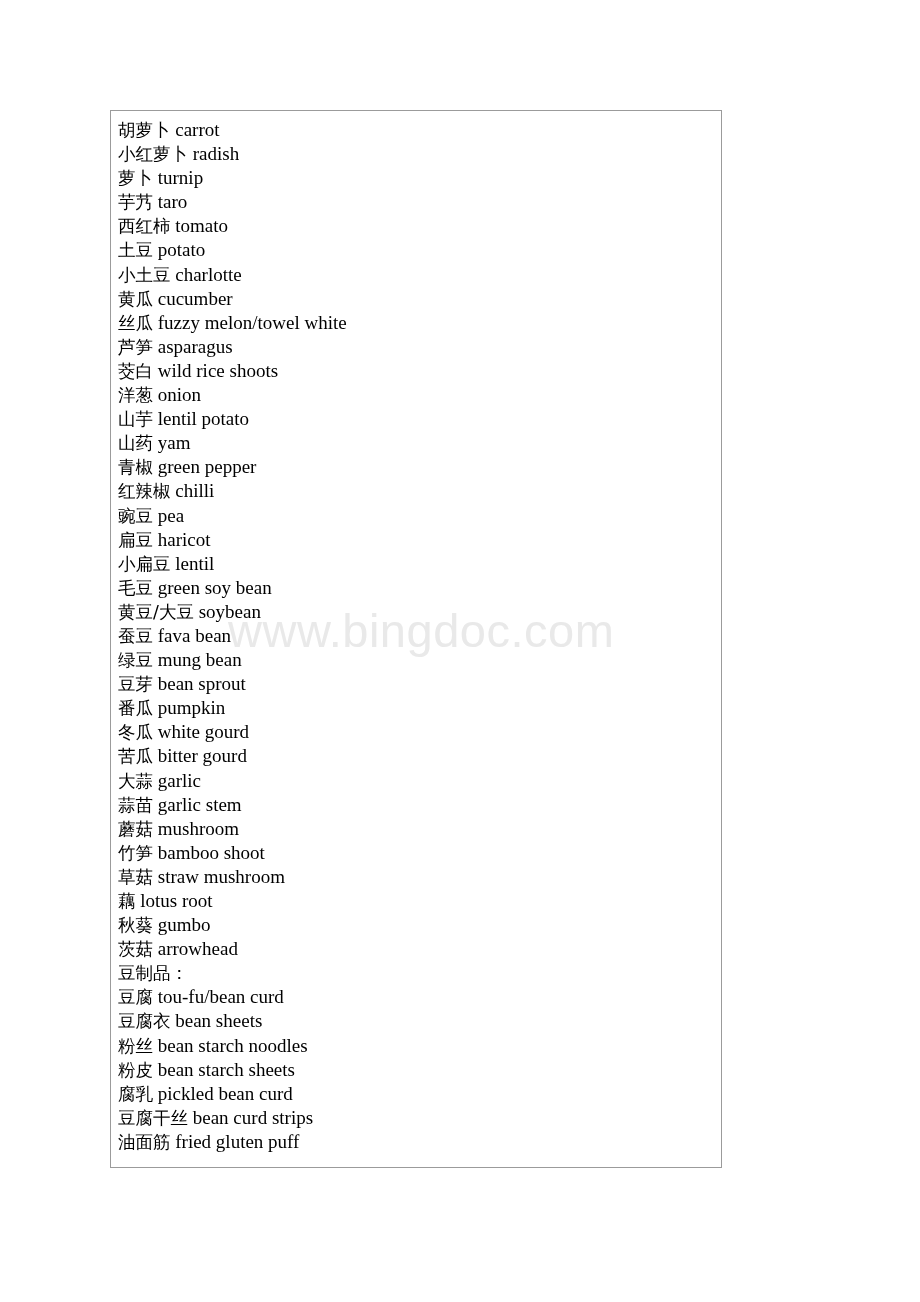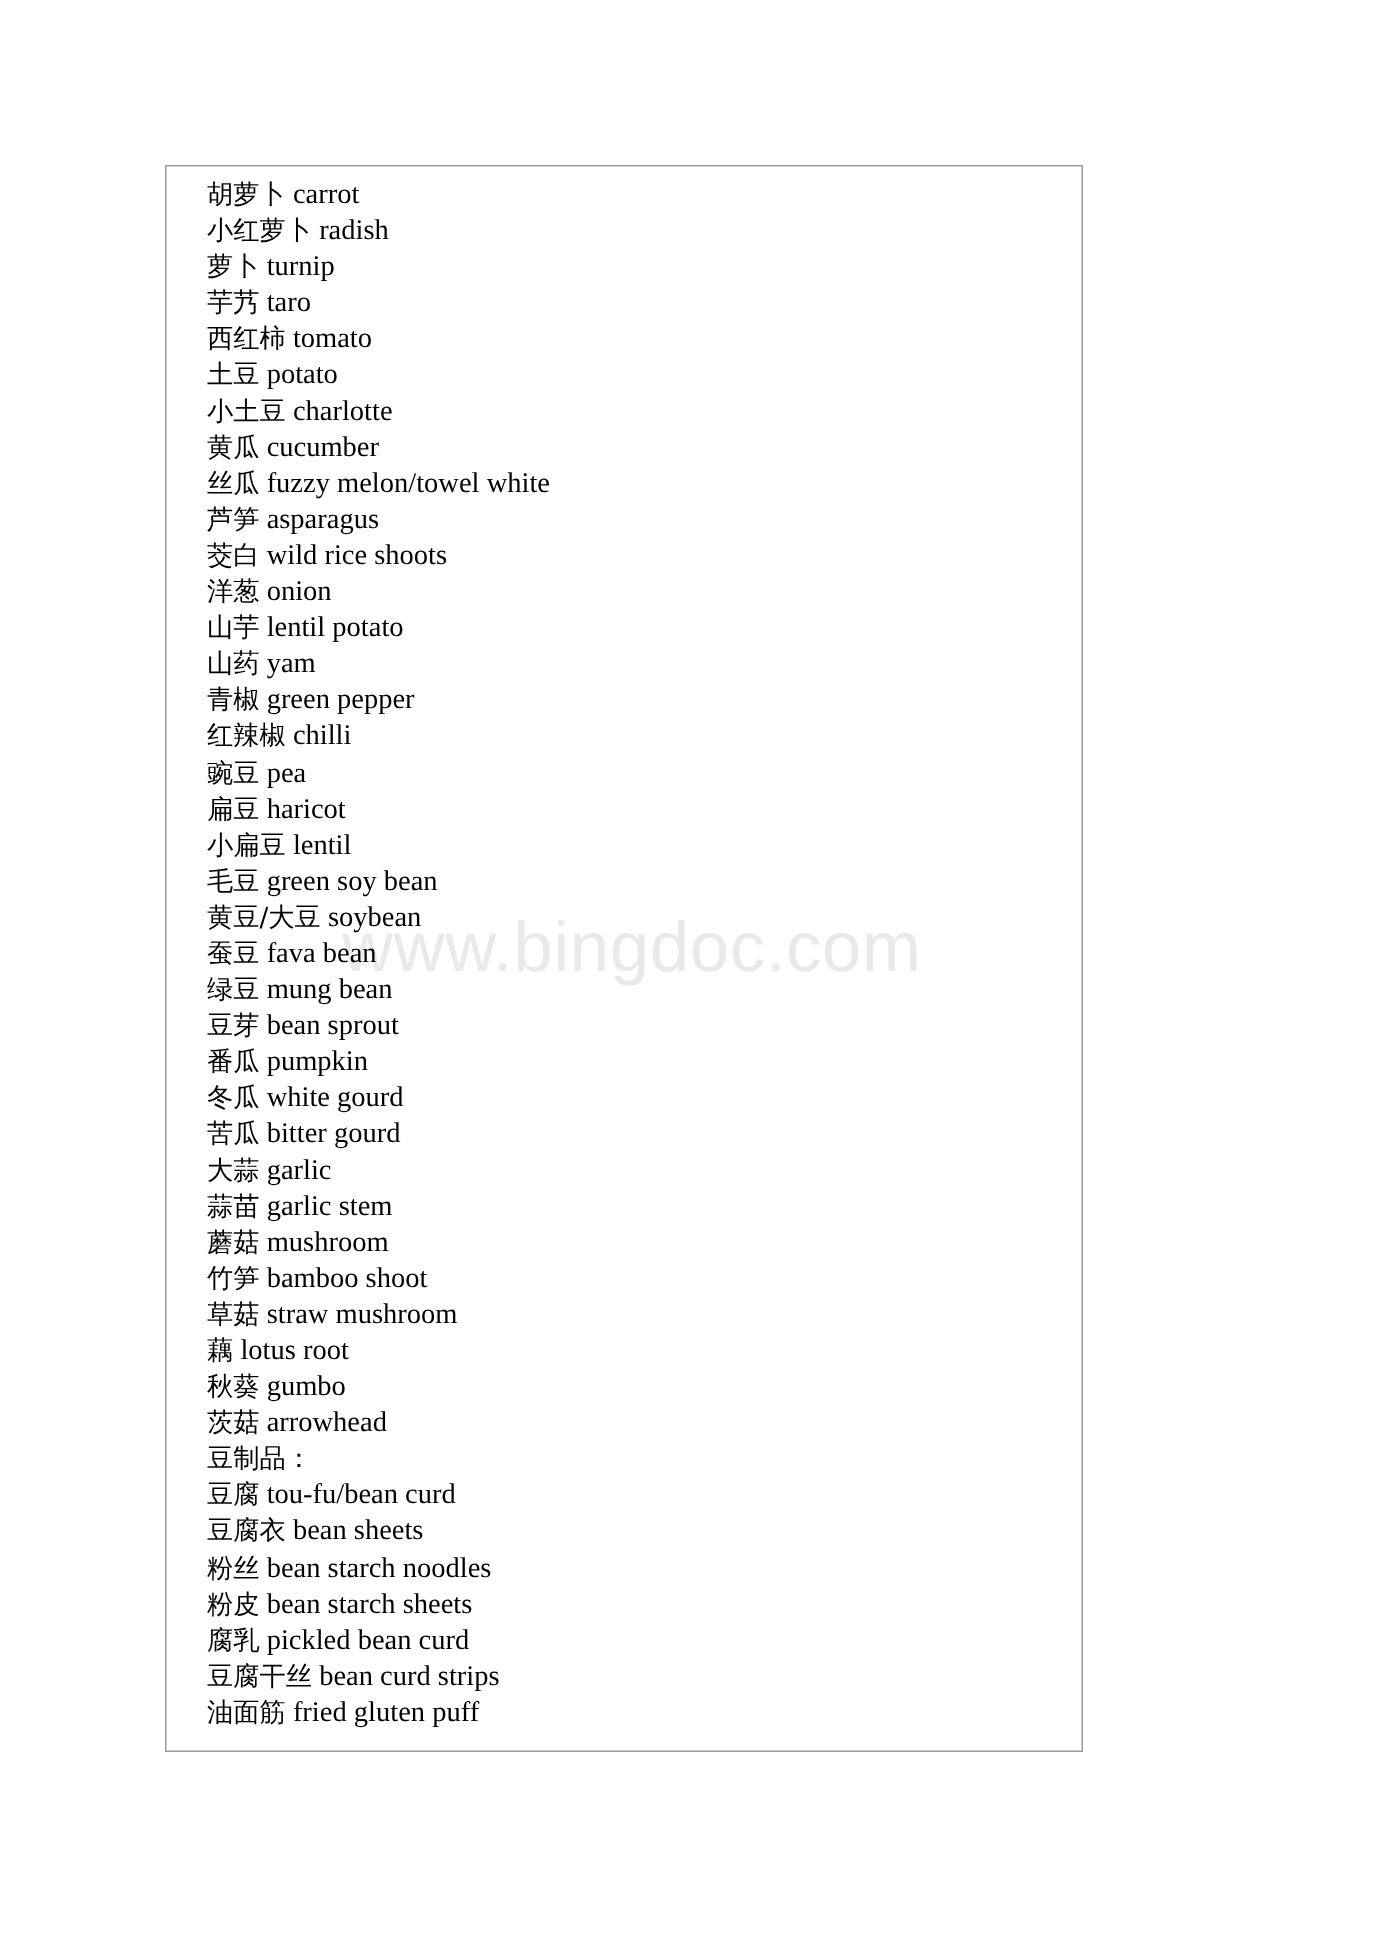--- a/index.html
+++ b/index.html
@@ -46,21 +46,20 @@
   .vocab-table {
     position: absolute;
     left: 110px;
     top: 110px;
     width: 612px;
     height: 1058px;
     box-sizing: border-box;
     border: 1px solid #9b9b9b;
     background: transparent;
     z-index: 2;
-    padding-left: 20px;
   }
 
   .vocab-cell {
     box-sizing: border-box;
     padding: 7px 6px 6px 7px;
   }
 
   .vocab-list {
     list-style: none;
     margin: 0;

